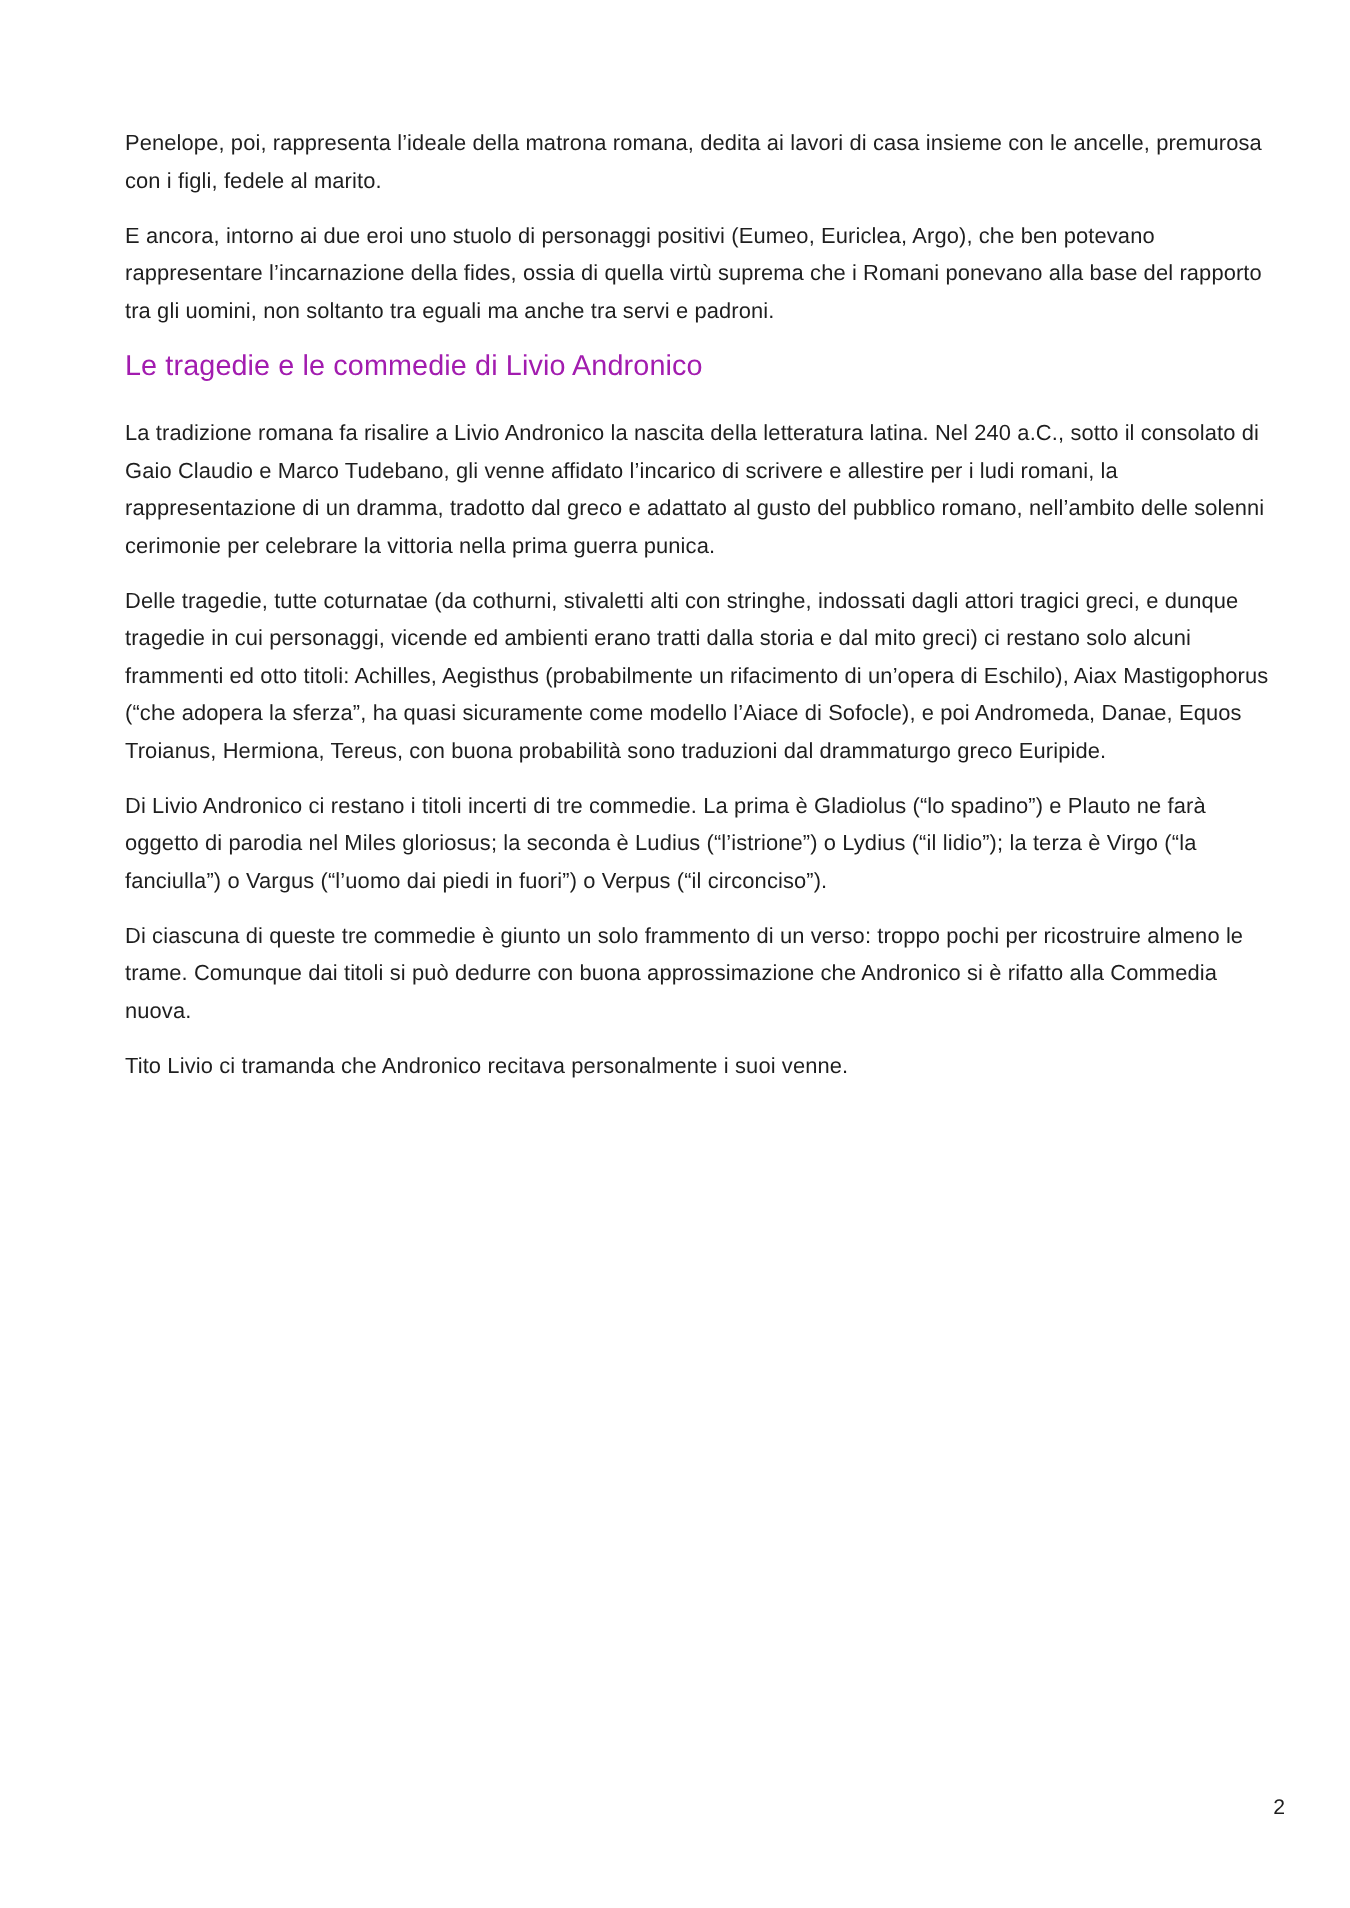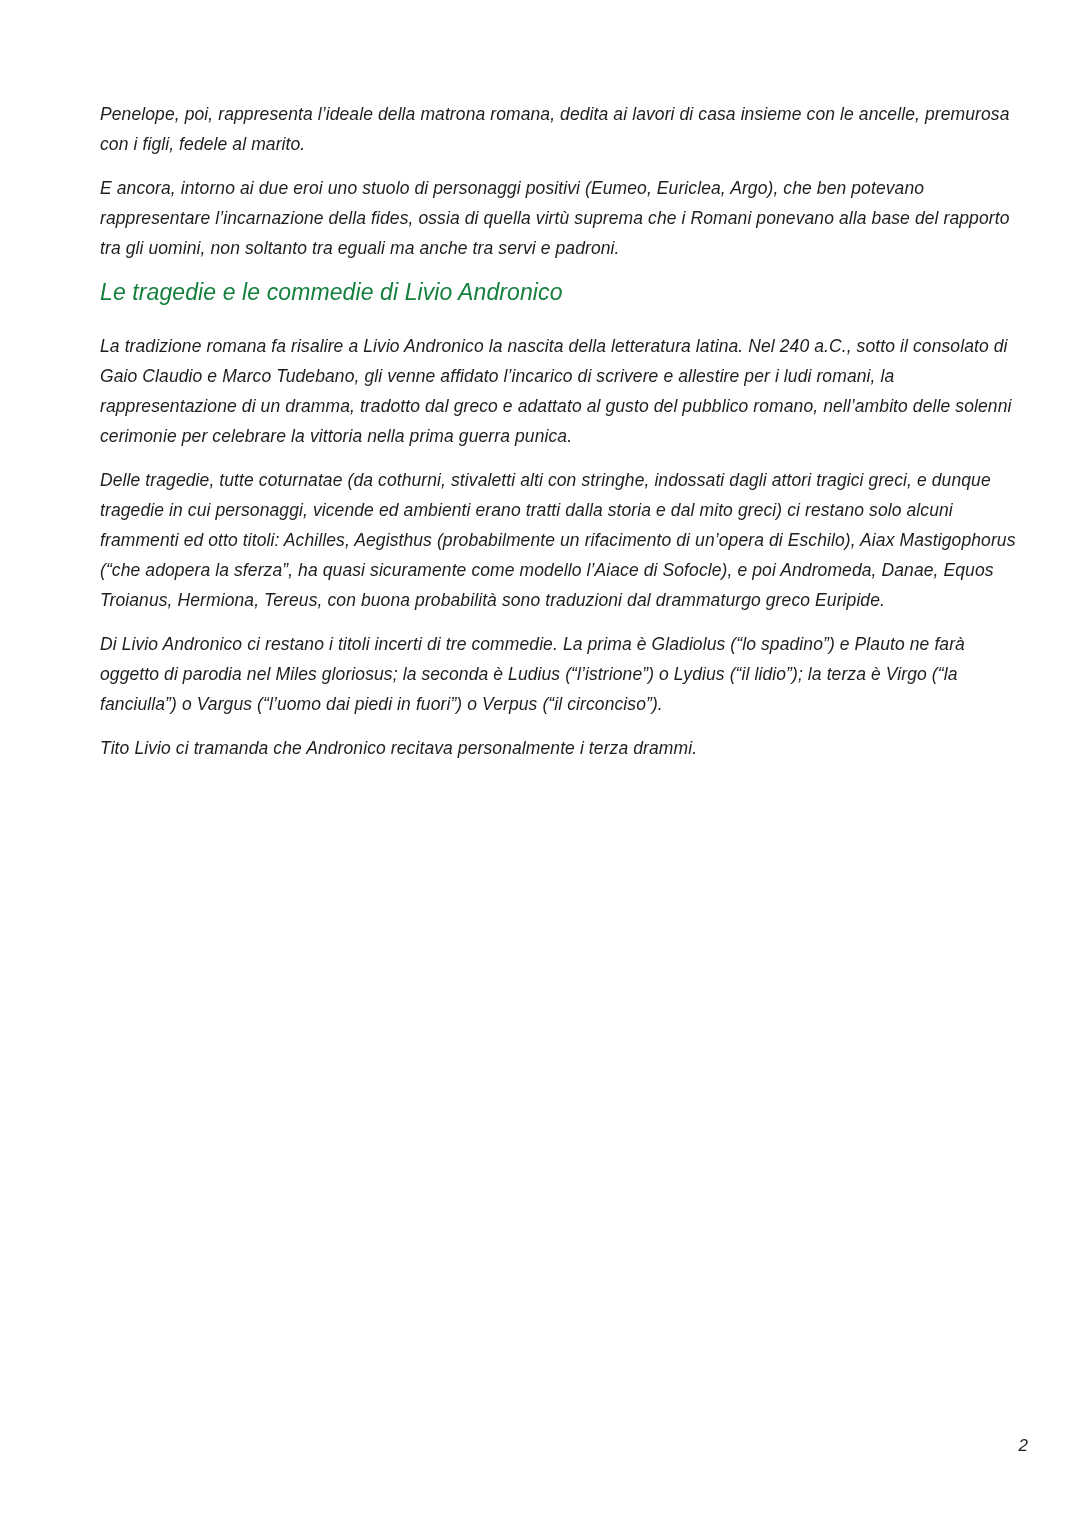--- a/index.html
+++ b/index.html
@@ -14,34 +14,33 @@
     overflow: hidden;
   }
   .page {
     position: relative;
     width: 1080px;
     height: 1080px;
     box-sizing: border-box;
     padding: 99px 62px 0 100px;
     background: #ffffff;
     color: #1e1e1e;
-    font-style: italic;
   }
   .body-para {
     font-size: 17.5px;
     line-height: 30px;
     margin: 0 0 14px 0;
     color: #1e1e1e;
     letter-spacing: 0.1px;
   }
   .section-heading {
     font-size: 23px;
     line-height: 31px;
     font-weight: 400;
-    color: #15803d;
+    color: #a21caf;
     margin: 9px 0 23px 0;
     letter-spacing: 0.1px;
   }
   .page-number {
     position: absolute;
     top: 1434px;
     right: 52px;
     font-size: 17px;
     line-height: 24px;
     color: #1e1e1e;
@@ -59,18 +58,19 @@
 
   <h2 class="section-heading">Le tragedie e le commedie di Livio Andronico</h2>
 
   <p class="body-para">La tradizione romana fa risalire a Livio Andronico la nascita della letteratura latina. Nel 240 a.C., sotto il consolato di Gaio Claudio e Marco Tudebano, gli venne affidato l’incarico di scrivere e allestire per i ludi romani, la rappresentazione di un dramma, tradotto dal greco e adattato al gusto  del pubblico romano, nell’ambito delle solenni cerimonie per celebrare la vittoria nella prima guerra punica.</p>
 
 
   <p class="body-para">Delle tragedie, tutte coturnatae (da cothurni, stivaletti alti con stringhe, indossati dagli attori tragici greci, e dunque tragedie in cui personaggi, vicende ed ambienti erano tratti dalla storia e dal mito greci) ci restano solo alcuni frammenti ed otto titoli: Achilles, Aegisthus (probabilmente un rifacimento di un’opera di Eschilo), Aiax Mastigophorus (“che adopera la sferza”, ha quasi sicuramente come modello l’Aiace di Sofocle), e poi Andromeda, Danae, Equos Troianus, Hermiona, Tereus, con buona probabilità sono traduzioni dal drammaturgo greco Euripide.</p>
 
   <p class="body-para">Di Livio Andronico ci restano i titoli incerti di tre commedie. La prima è Gladiolus (“lo spadino”) e Plauto ne farà oggetto di parodia nel Miles gloriosus; la seconda è Ludius (“l’istrione”) o Lydius (“il lidio”); la terza è Virgo (“la fanciulla”) o Vargus (“l’uomo dai piedi in fuori”) o Verpus (“il circonciso”).</p>
 
+  <p class="body-para">Di ciascuna di queste tre commedie è giunto un solo frammento di un verso: troppo pochi per ricostruire almeno le trame. Comunque dai titoli si può dedurre con buona approssimazione che Andronico si è rifatto alla Commedia nuova.</p>
 
-  <p class="body-para">Tito Livio ci tramanda che Andronico recitava personalmente i terza drammi.</p>
+  <p class="body-para">Tito Livio ci tramanda che Andronico recitava personalmente i suoi venne.</p>
 
   <div class="page-number">2</div>
 
 </div>
 
 </body></html>

